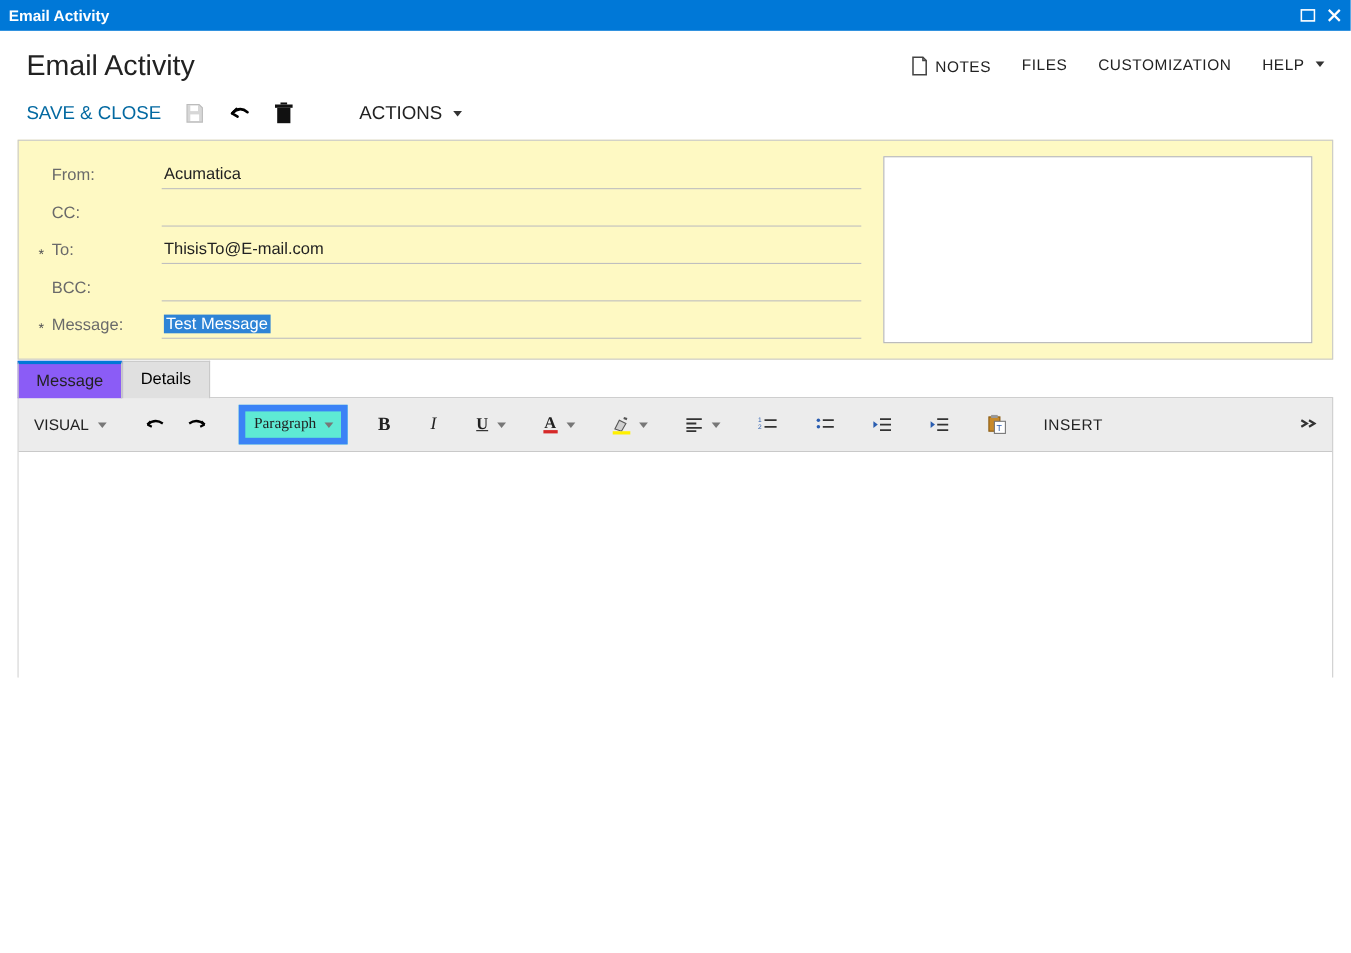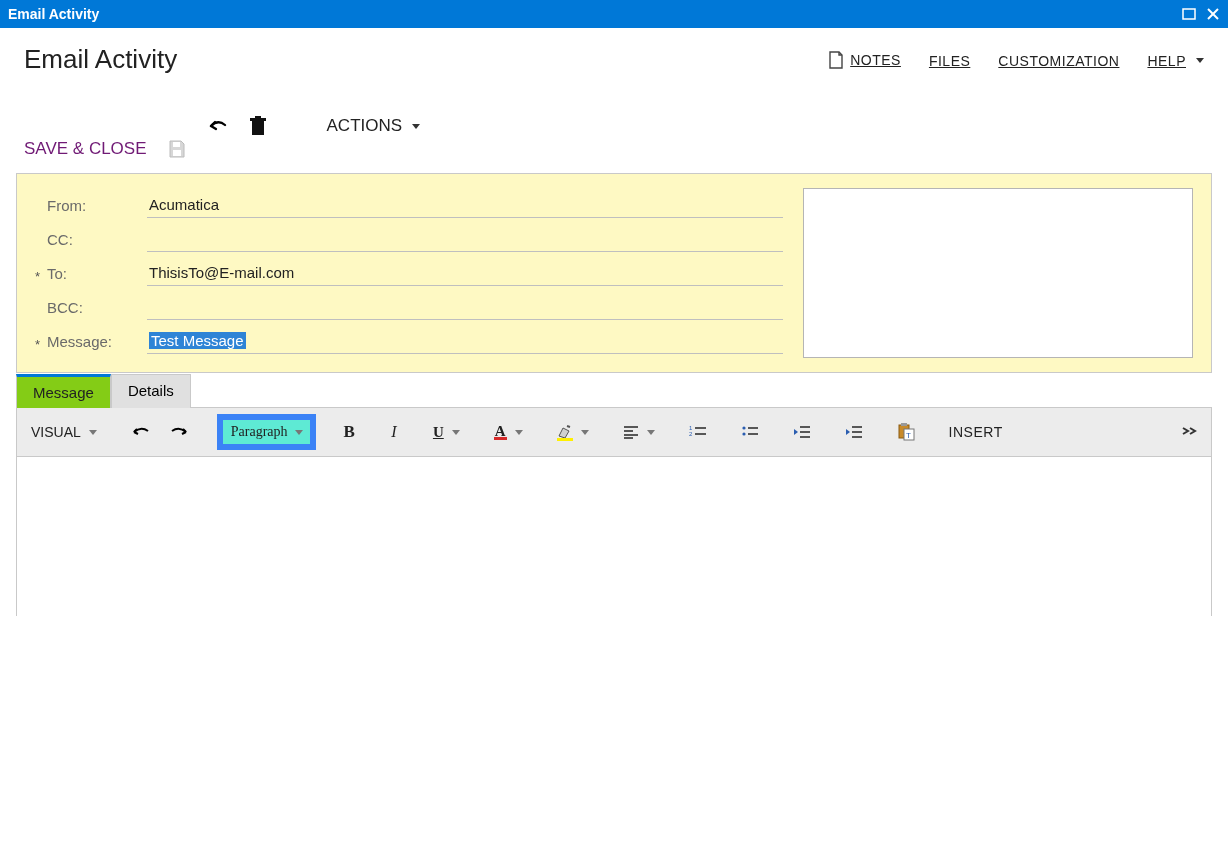--- a/index.html
+++ b/index.html
@@ -18,31 +18,31 @@
   .title-bar-spacer { flex: 1; }
   .title-bar-controls { display: flex; gap: 10px; }
   .title-bar-controls span { cursor: pointer; display: inline-flex; align-items: center; }
   .header-row {
     display: flex;
     align-items: center;
     padding: 16px 24px 8px 24px;
   }
   .page-title { font-size: 26px; font-weight: 400; color: #222; }
   .header-spacer { flex: 1; }
-  .header-links { display: flex; gap: 28px; align-items: flex-end; font-size: 14px; color: #222; text-decoration: underline; }
+  .header-links { display: flex; gap: 28px; align-items: flex-start; font-size: 14px; color: #222; }
   .header-link { display: inline-flex; align-items: center; gap: 6px; cursor: pointer; letter-spacing: 0.5px; }
   .toolbar {
     display: flex;
     align-items: center;
     gap: 20px;
     padding: 10px 24px 14px 24px;
     font-size: 17px;
   }
   .toolbar .btn { cursor: pointer; display: inline-flex; align-items: center; gap: 6px; }
-  .btn-disabled { color: #701a75; cursor: default; margin-top: 46px; }
+  .btn-disabled { color: #0369a1; cursor: default; }
   .toolbar-divider { width: 20px; }
   .form-area {
     margin: 0 16px;
     border: 1px solid #c9c9c9;
     background: #fef9c3;
     padding: 14px 18px 14px 18px;
     display: flex;
     gap: 20px;
   }
   .fields { flex: 1; }
@@ -94,21 +94,21 @@
   .tab {
     padding: 7px 16px;
     border: 1px solid #c9c9c9;
     border-bottom: none;
     background: #e0e0e0;
     color: #000000;
     font-size: 15px;
     cursor: pointer;
   }
   .tab.active {
-    background: #84cc16;
+    background: #8b5cf6;
     color: #222;
     border-top: 3px solid #0078d7;
     position: relative;
     z-index: 2;
   }
   .editor-panel {
     margin: 0 16px 28px 16px;
     border: 1px solid #c9c9c9;
   }
   .editor-toolbar {

